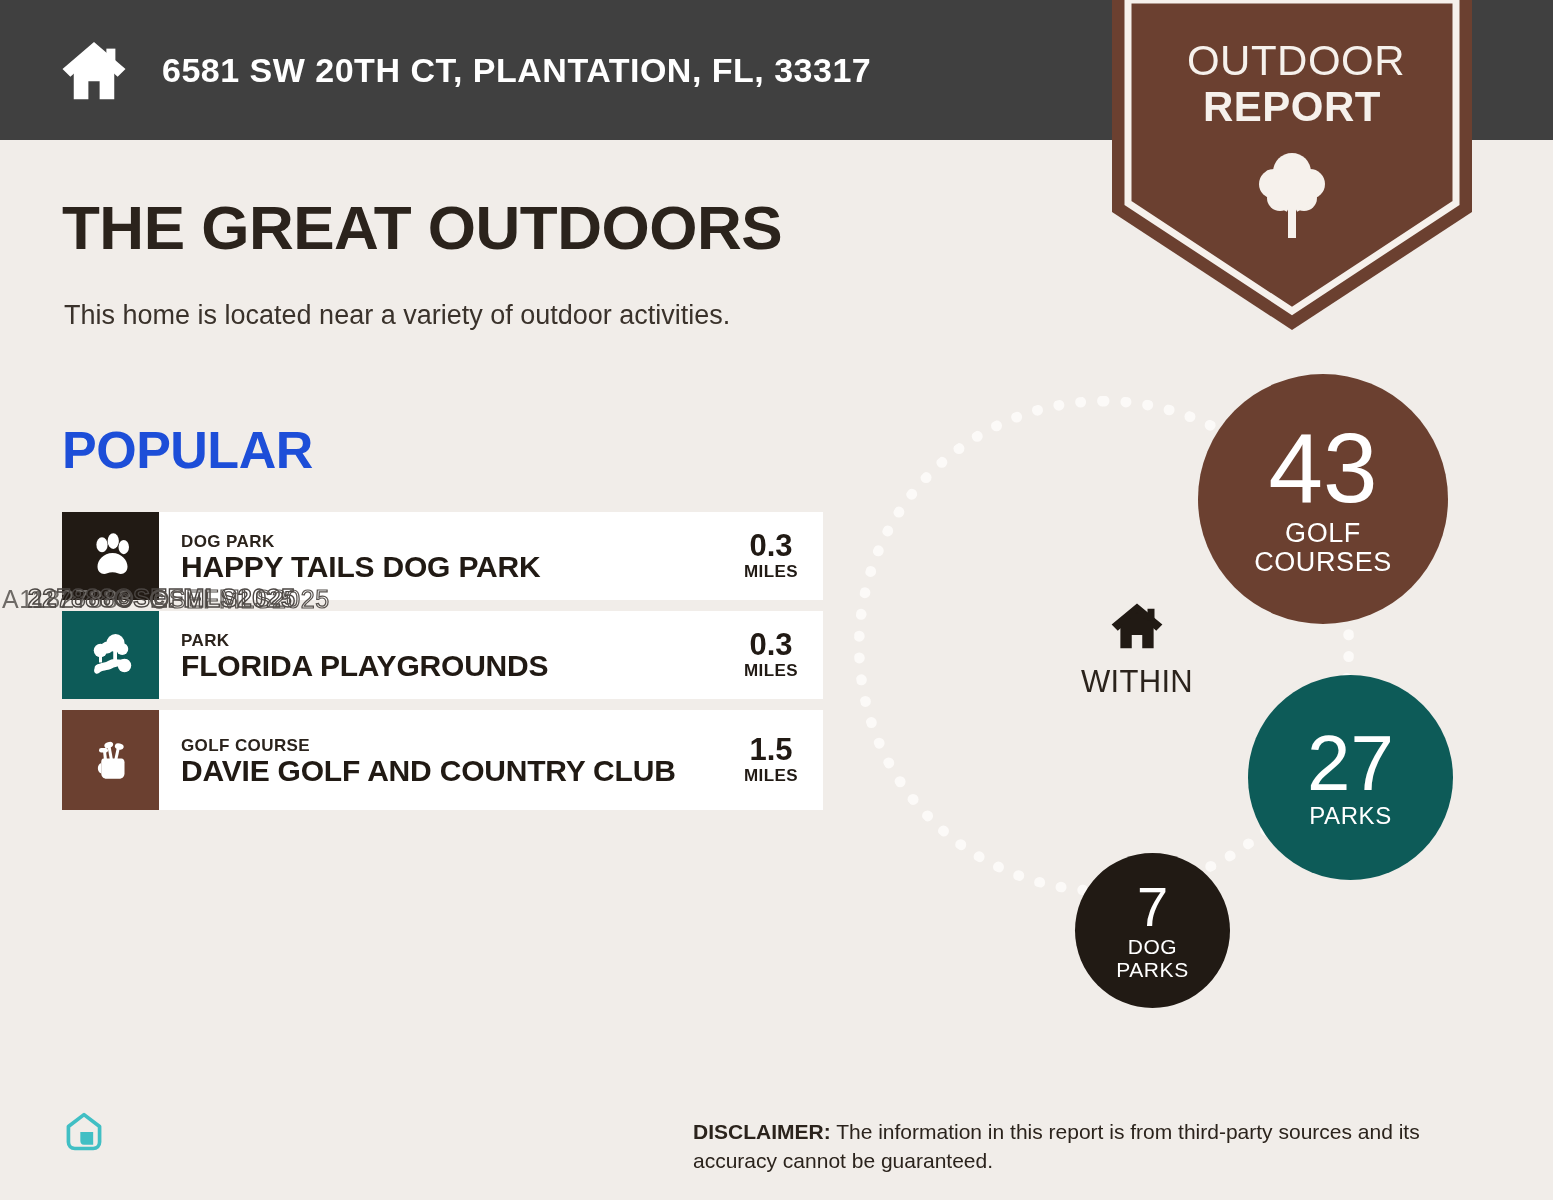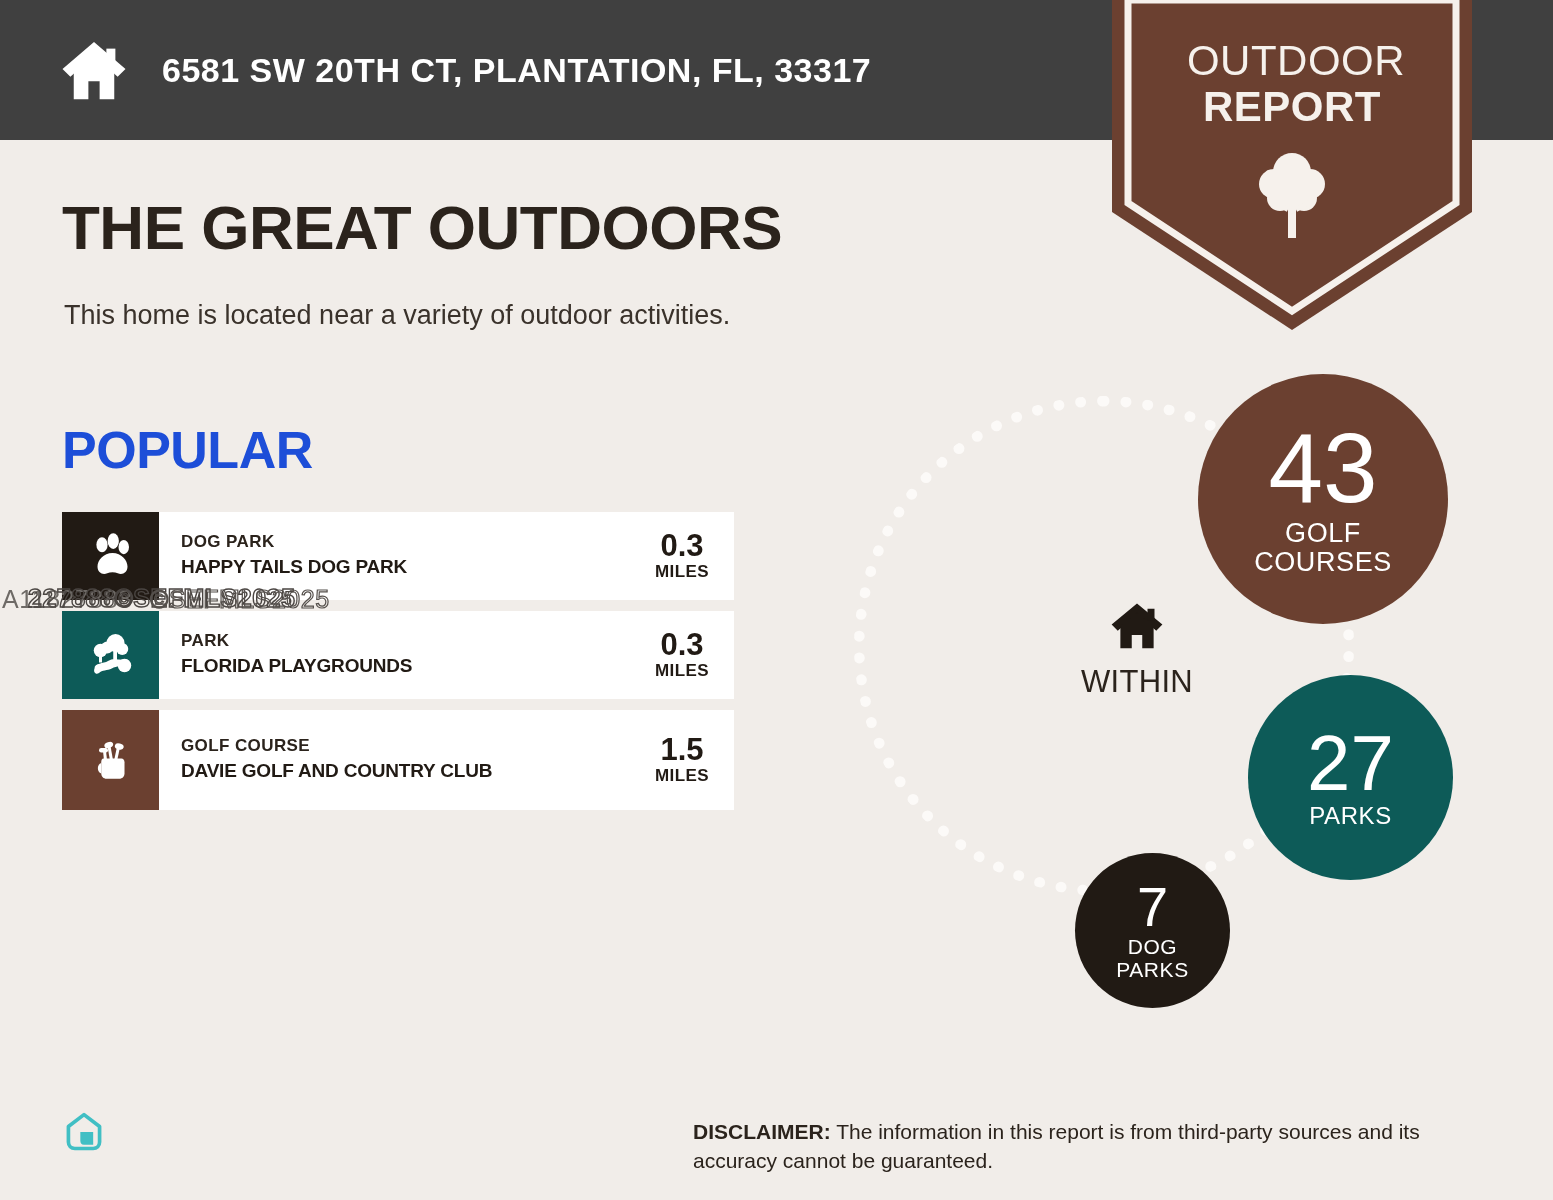--- a/index.html
+++ b/index.html
@@ -65,21 +65,21 @@
   }
   #popular-head {
     position: absolute; left: 62px; top: 420px;
     font-size: 52px; font-weight: bold;
     color: #1d4ed8; letter-spacing: -0.5px;
   }
 
   
   #list {
     position: absolute; left: 62px; top: 512px;
-    width: 672px;
+    width: 761px;
   }
   .row {
     display: flex; align-items: stretch;
     background: #FFFFFF;
     margin-bottom: 11px;
     height: 88px;
   }
   .row.tall { height: 100px; }
   .row .ico {
     flex: 0 0 97px; width: 97px;
@@ -89,21 +89,21 @@
   .row .mid {
     flex: 1 1 auto;
     display: flex; flex-direction: column; justify-content: center;
     padding-left: 22px; padding-right: 6px;
   }
   .row .cat {
     font-size: 17px; font-weight: bold; color: #2B231C;
     letter-spacing: 0.4px; line-height: 21px;
   }
   .row .nm {
-    font-size: 19px; font-weight: bold; color: #211A14;
+    font-size: 30px; font-weight: bold; color: #211A14;
     letter-spacing: -0.2px; line-height: 29px;
   }
   .row .dist {
     flex: 0 0 96px; width: 96px;
     display: flex; flex-direction: column;
     align-items: center; justify-content: center;
     padding-right: 8px;
   }
   .row .dnum {
     font-size: 31px; font-weight: bold; color: #211A14; line-height: 32px;

